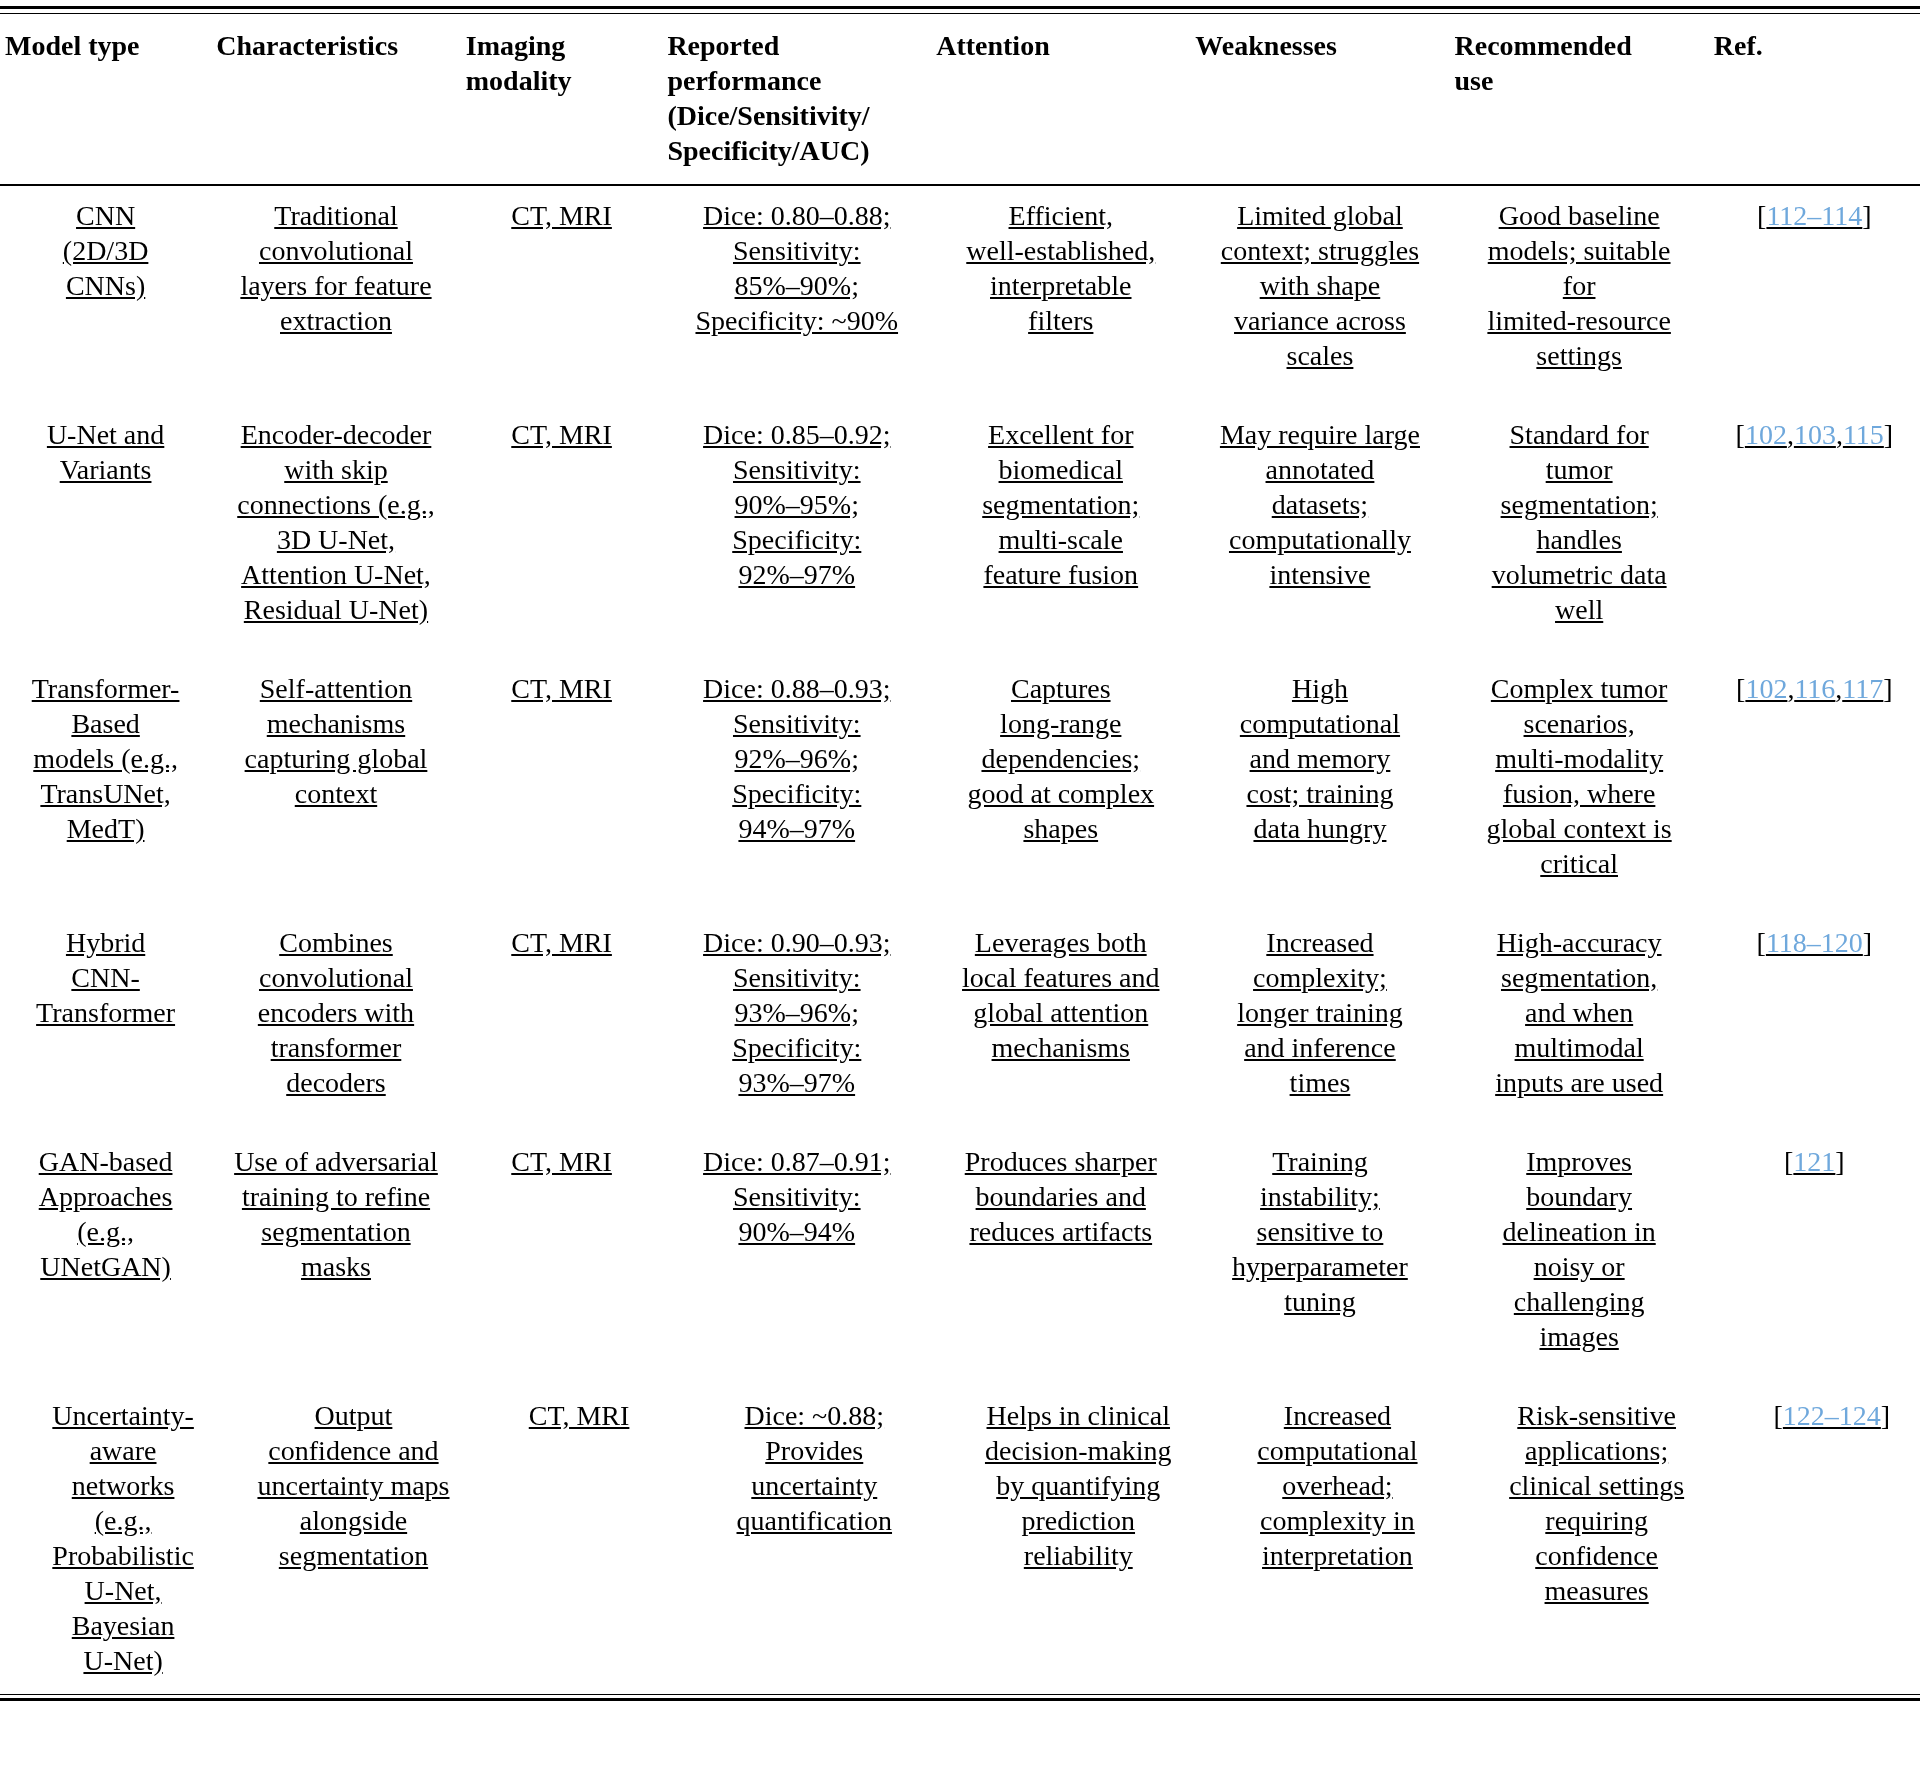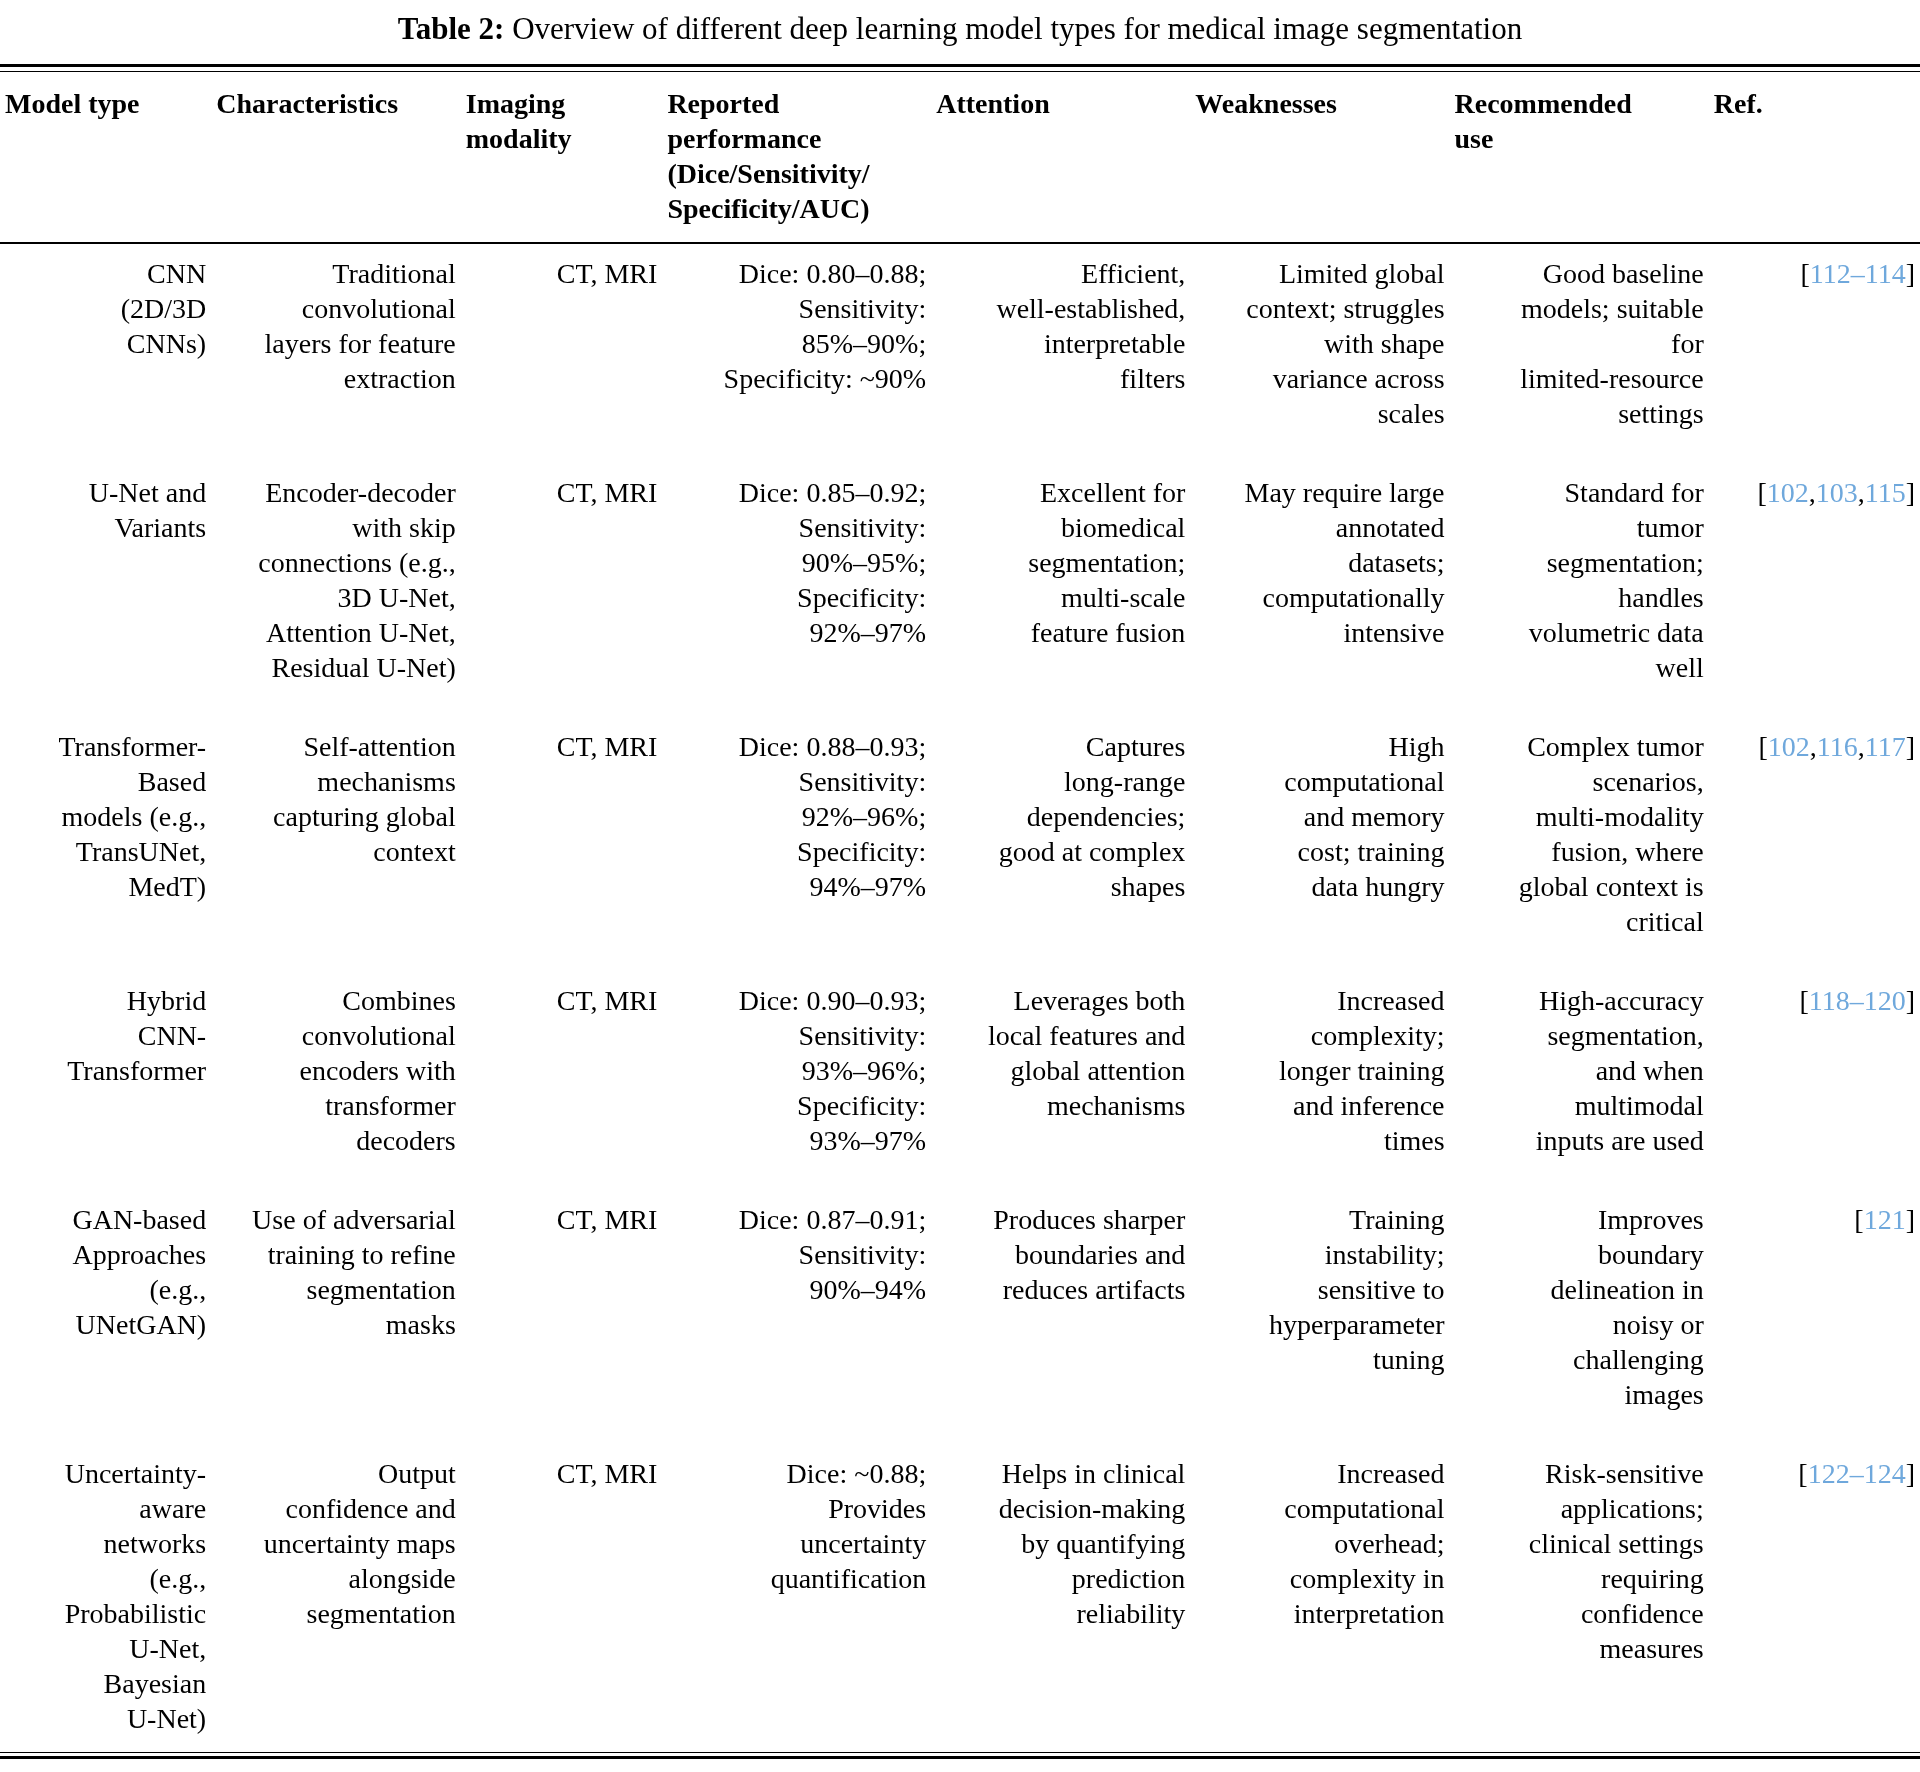--- a/index.html
+++ b/index.html
@@ -46,37 +46,35 @@
     font-weight: bold;
     vertical-align: top;
     text-align: left;
     padding: 14px 5px 16px 5px;
     line-height: 1.25;
     white-space: pre-line;
     border-bottom: 2px solid var(--ink);
   }
   table.model-table td {
     vertical-align: top;
-    text-align: right;
+    text-align: center;
     padding: 12px 5px 32px 5px;
     line-height: 1.25;
     white-space: pre-line;
+    text-decoration: underline;
   }
   tbody tr:last-child td { padding-bottom: 14px; padding-left: 40px; }
   .ref-link { color: var(--ref-link); cursor: pointer; }
   .ref-bracket, .ref-sep { color: var(--ink); }
 </style>
 </head>
 <body>
 
 <div class="page">
 
-  <div class="caption">
-    <span class="caption-label">Table 2:</span><span> Overview of different deep learning model types for medical image segmentation</span>
-  </div>
 
   <div class="rule rule-top"></div>
 
   <table class="model-table">
     <colgroup>
       <col style="width:11%">
       <col style="width:13%">
       <col style="width:10.5%">
       <col style="width:14%">
       <col style="width:13.5%">

